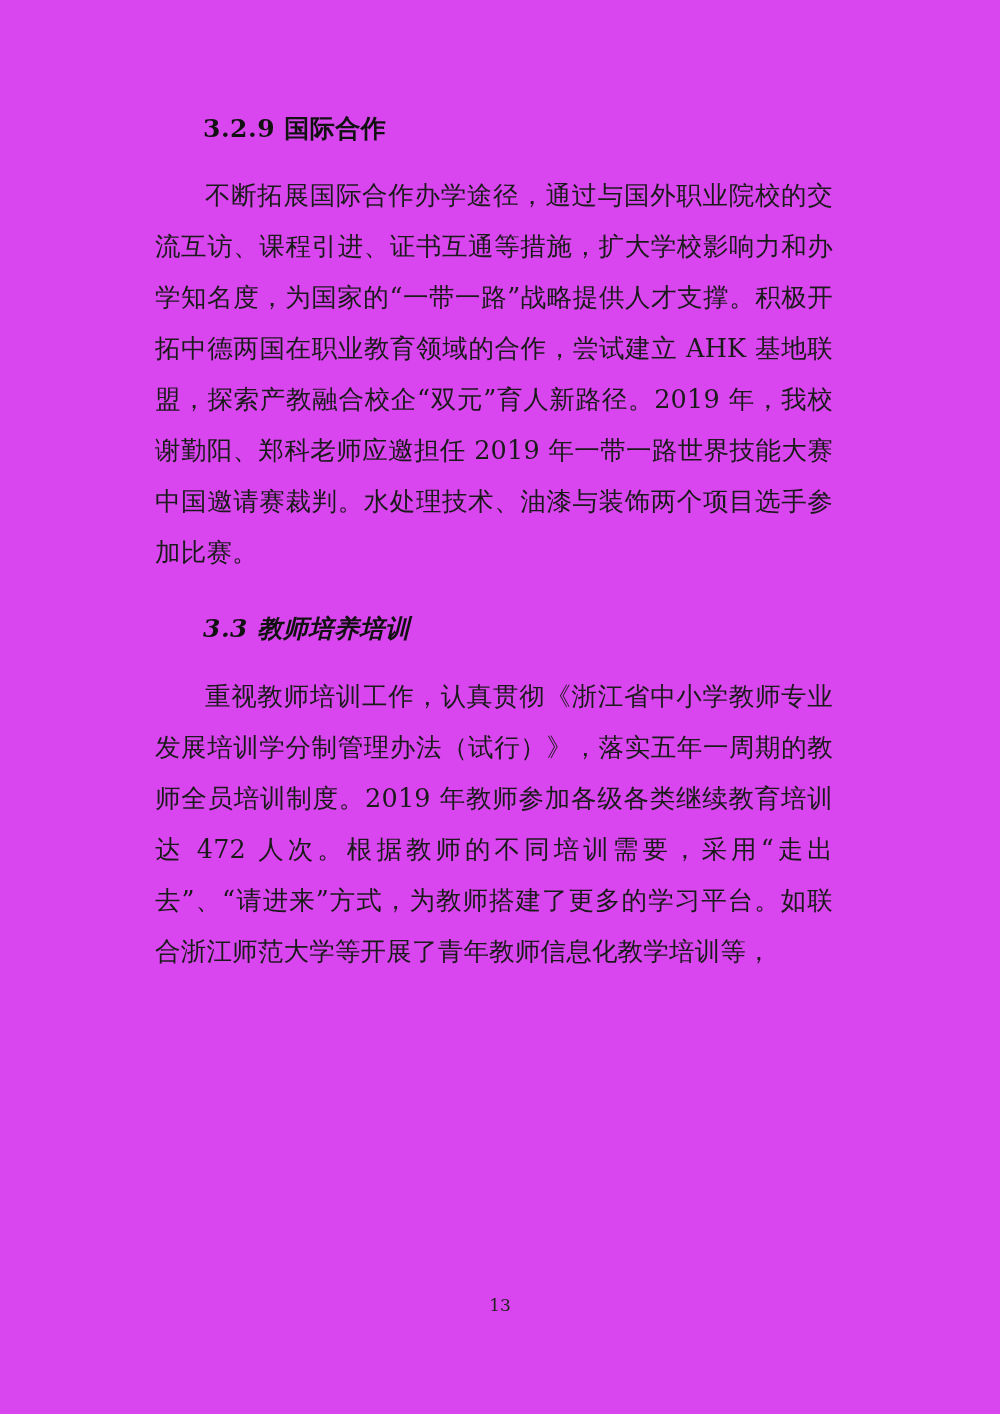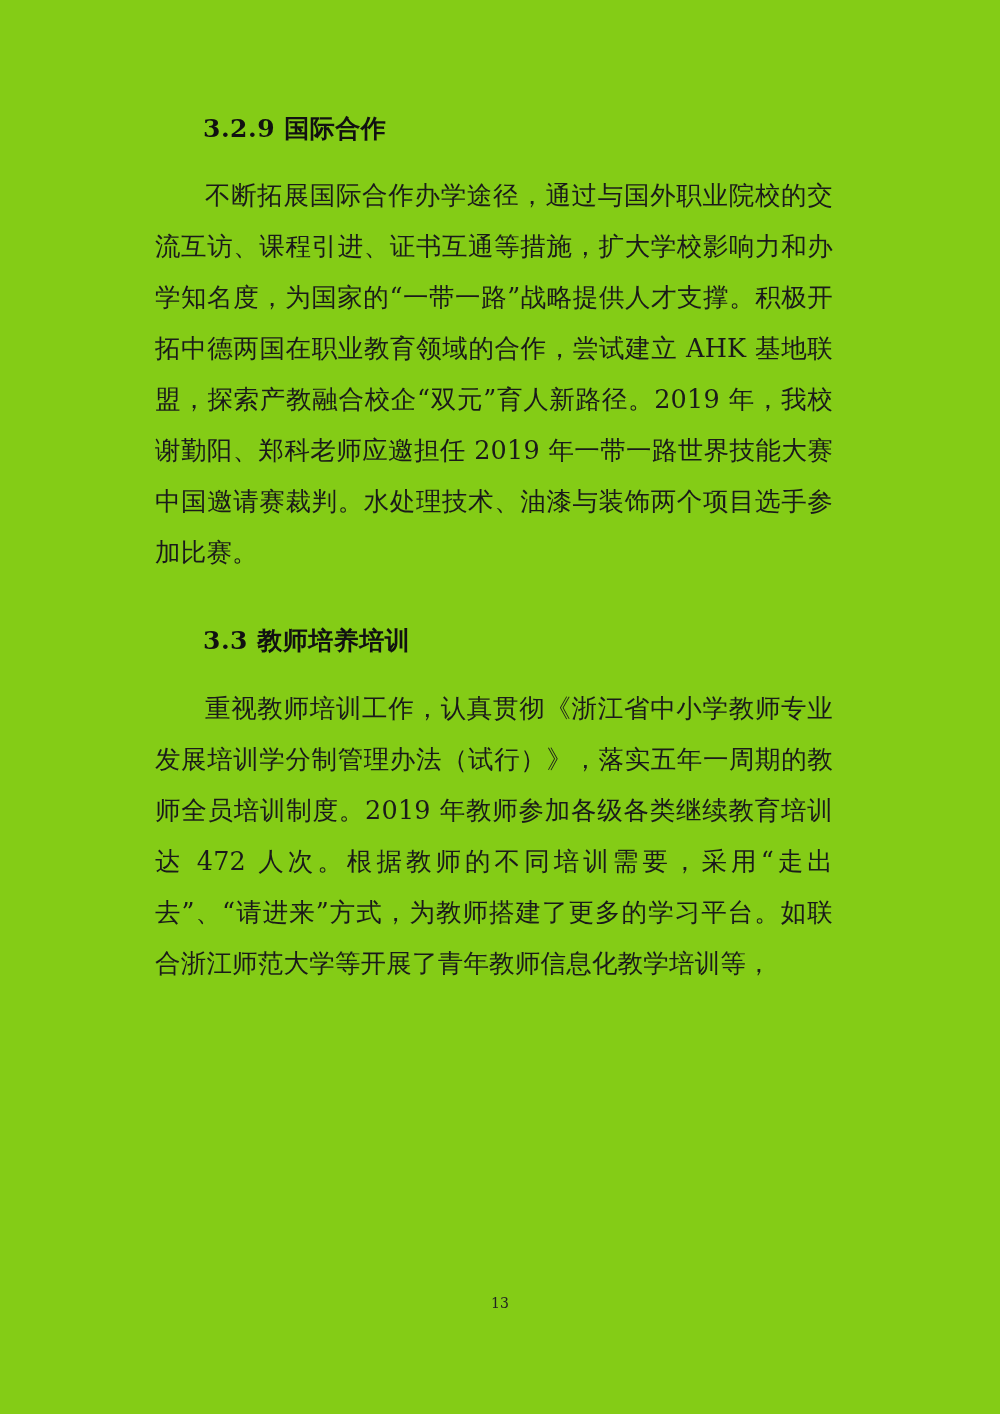--- a/index.html
+++ b/index.html
@@ -13,61 +13,62 @@
     font-family: "DejaVu Serif", serif;
     color: #1c1c1c;
     position: relative;
     overflow: hidden;
   }
   .page {
     position: absolute;
     left: 0; top: 0;
     width: 1000px;
     height: 1414px;
-    background: #84cc16;
+    background: #d946ef;
   }
   .content {
     position: absolute;
     left: 155px;
     top: 110px;
     width: 690px;
   }
   .heading {
     font-size: 25px;
     font-weight: bold;
     letter-spacing: 0.5px;
     margin: 0 0 22px 0;
     padding-left: 48px;
     line-height: 1.5;
     color: #111;
   }
   .heading.second {
-    margin-top: 44px;
+    margin-top: 32px;
     margin-bottom: 18px;
+    font-style: italic;
   }
   p.para {
     font-size: 25.5px;
     line-height: 51px;
     margin: 0 12px 4px 0;
     text-align: justify;
     text-justify: inter-ideograph;
     text-indent: 50px;
     letter-spacing: 0.2px;
     color: #1a1a1a;
   }
   p.para.spaced {
     margin-top: 24px;
   }
   .page-number {
     position: absolute;
     left: 0;
     top: 1295px;
     width: 1000px;
     text-align: center;
-    font-size: 14px;
+    font-size: 17px;
     color: #222;
     font-family: "DejaVu Serif", serif;
   }
 </style>
 </head>
 <body>
 
 <div class="page">
   <div class="content">
 

